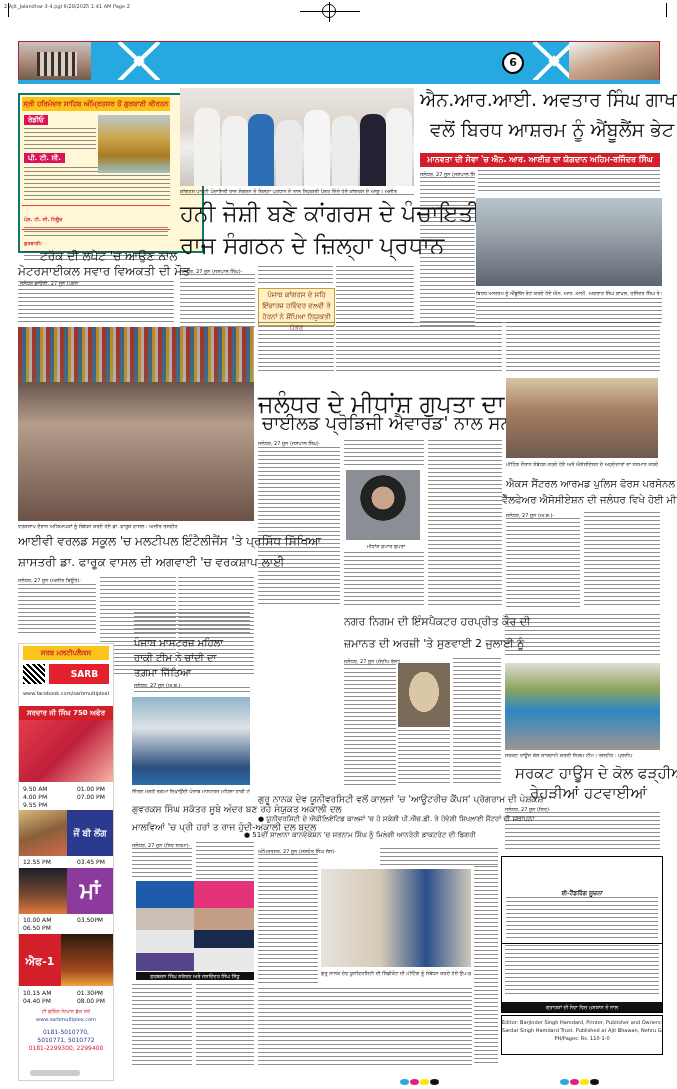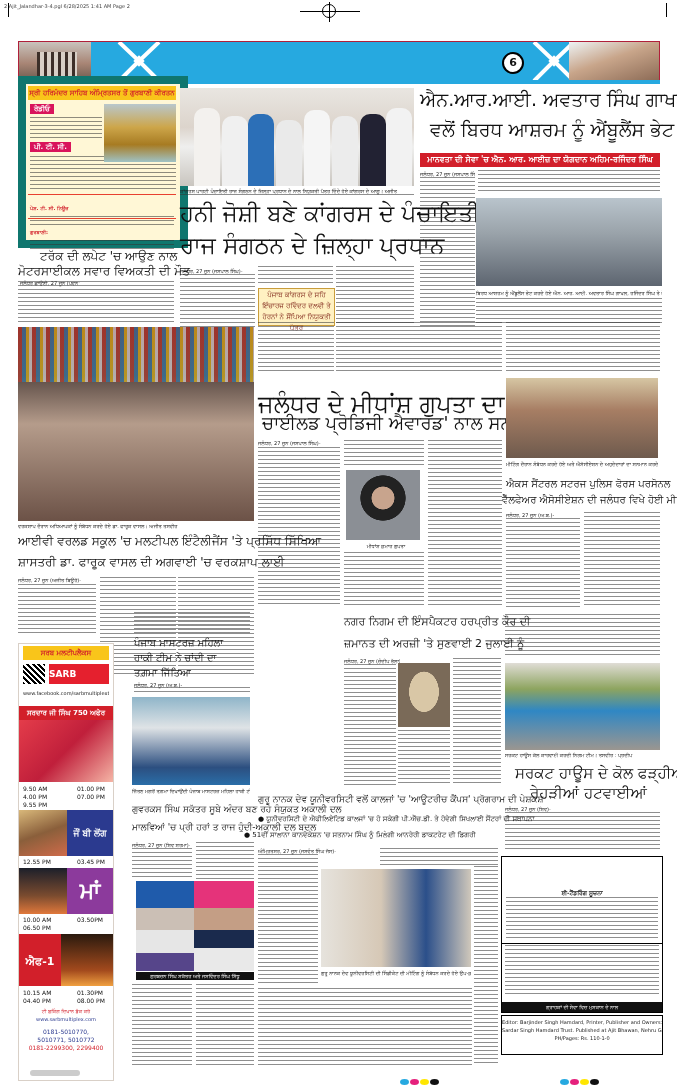--- a/index.html
+++ b/index.html
@@ -17,21 +17,21 @@
   .mh-red{left:8px;top:3px;width:150px;height:33px;background:#e5202e;border-radius:16px 0 0 16px;}
   .mh-yellow{left:150px;top:3px;width:132px;height:33px;background:#fbc617;border-radius:0 16px 16px 0;}
   .mh-city{left:30px;top:2px;font-size:22px;font-weight:bold;color:#fff;-webkit-text-stroke:1px #000;letter-spacing:1px;font-family:"DejaVu Serif",serif;}
   .mh-city-sub{left:50px;top:28px;font-size:6px;color:#fff;}
   .mh-brand{left:160px;top:2px;font-size:22px;font-weight:bold;color:#e5202e;font-family:"DejaVu Serif",serif;}
   .mh-date{left:160px;top:28px;font-size:6px;color:#000;}
   .mh-page{left:483px;top:10px;width:18px;height:18px;border-radius:50%;background:#fff;border:2px solid #000;font-size:11px;font-weight:bold;text-align:center;line-height:18px;}
   .rule-blue{left:18px;top:80px;width:642px;height:4px;background:#26a9e0;}
 
   
-  .gurbani{left:18px;top:76px;width:154px;height:156px;border:8px solid #0f766e;background:#fff7d6;}
+  .gurbani{left:18px;top:93px;width:154px;height:156px;border:2px solid #0f766e;background:#fff7d6;padding-left:28px;}
   .gb-title{left:2px;top:2px;width:148px;height:14px;background:#f9c51a;color:#d21f2a;font-size:7px;font-weight:bold;text-align:center;line-height:14px;}
   .gb-tag{height:10px;background:#d9145b;color:#fff;font-size:7px;font-weight:bold;padding:0 4px;line-height:10px;}
   .gb-img{left:78px;top:20px;width:72px;height:58px;background:linear-gradient(180deg,#b9c7cc 0%,#cda64a 40%,#a77b22 70%,#9fc2c5 100%);}
   .txtlines{background:repeating-linear-gradient(180deg,#333 0 1px,transparent 1px 4px);opacity:.55;}
   .gb-note{left:2px;width:148px;border-top:1px solid #e8402f;}
 
   
   .photo{background:#888;overflow:hidden;}
   .ph-cong{left:180px;top:88px;width:234px;height:98px;background:linear-gradient(180deg,#e9e6e1 0%,#dcd4cc 40%,#efefee 60%,#c9c5bf 100%);}
   .ph-cong .p{position:absolute;bottom:0;width:26px;border-radius:10px 10px 0 0;}
@@ -165,21 +165,21 @@
 <div class="abs caption" style="left:352px;top:543px;width:68px;text-align:center;">ਮੀਧਾਂਸ਼ ਕੁਮਾਰ ਗੁਪਤਾ</div>
 <div class="abs txtlines" style="left:344px;top:552px;width:80px;height:56px;"></div>
 <div class="abs txtlines" style="left:428px;top:440px;width:74px;height:168px;"></div>
 
 <div class="abs txtlines" style="left:336px;top:322px;width:166px;height:50px;"></div>
 <div class="abs txtlines" style="left:506px;top:322px;width:154px;height:50px;"></div>
 <div class="abs txtlines" style="left:258px;top:322px;width:76px;height:50px;"></div>
 
 <div class="abs photo ph-police"></div>
 <div class="abs caption" style="left:506px;top:461px;width:152px;">ਮੀਟਿੰਗ ਦੌਰਾਨ ਸੰਬੋਧਨ ਕਰਦੇ ਹੋਏ ਅਤੇ ਐਸੋਸੀਏਸ਼ਨ ਦੇ ਅਹੁਦੇਦਾਰਾਂ ਦਾ ਸਨਮਾਨ ਕਰਦੇ ਹੋਏ। ਅਜੀਤ ਤਸਵੀਰ</div>
-<div class="abs hl" style="left:506px;top:478px;font-size:10px;">ਐਕਸ ਸੈਂਟਰਲ ਸਟਰਜ ਪੁਲਿਸ ਫੋਰਸ ਪਰਸੋਨਲ</div>
+<div class="abs hl" style="left:506px;top:478px;font-size:10px;">ਐਕਸ ਸੈਂਟਰਲ ਆਰਮਡ ਪੁਲਿਸ ਫੋਰਸ ਪਰਸੋਨਲ</div>
 <div class="abs hl" style="left:502px;top:494px;font-size:10px;">ਵੈੱਲਫੇਅਰ ਐਸੋਸੀਏਸ਼ਨ ਦੀ ਜਲੰਧਰ ਵਿਖੇ ਹੋਈ ਮੀਟਿੰਗ</div>
 <div class="abs caption" style="left:506px;top:512px;width:72px;">ਜਲੰਧਰ, 27 ਜੂਨ (ਅ.ਬ.)-</div>
 <div class="abs txtlines" style="left:506px;top:518px;width:74px;height:90px;"></div>
 <div class="abs txtlines" style="left:584px;top:512px;width:76px;height:96px;"></div>
 
 <div class="abs hl" style="left:134px;top:637px;font-size:10px;">ਪੰਜਾਬ ਮਾਸਟਰਜ਼ ਮਹਿਲਾ</div>
 <div class="abs hl" style="left:134px;top:652px;font-size:10px;">ਹਾਕੀ ਟੀਮ ਨੇ ਚਾਂਦੀ ਦਾ</div>
 <div class="abs hl" style="left:134px;top:667px;font-size:10px;">ਤਗ਼ਮਾ ਜਿੱਤਿਆ</div>
 <div class="abs caption" style="left:134px;top:682px;width:56px;">ਜਲੰਧਰ, 27 ਜੂਨ (ਅ.ਬ.)-</div>
 <div class="abs txtlines" style="left:134px;top:687px;width:116px;height:8px;"></div>
@@ -223,21 +223,21 @@
 <div class="abs txtlines" style="left:258px;top:854px;width:60px;height:130px;"></div>
 <div class="abs txtlines" style="left:380px;top:848px;width:118px;height:18px;"></div>
 <div class="abs photo ph-meet"></div>
 <div class="abs caption" style="left:321px;top:970px;width:150px;">ਗੁਰੂ ਨਾਨਕ ਦੇਵ ਯੂਨੀਵਰਸਿਟੀ ਦੀ ਸਿੰਡੀਕੇਟ ਦੀ ਮੀਟਿੰਗ ਨੂੰ ਸੰਬੋਧਨ ਕਰਦੇ ਹੋਏ ਉਪ-ਕੁਲਪਤੀ ਡਾ. ਕਰਮਜੀਤ ਸਿੰਘ। ਅਜੀਤ ਤਸਵੀਰ</div>
 <div class="abs txtlines" style="left:474px;top:866px;width:24px;height:200px;"></div>
 <div class="abs txtlines" style="left:258px;top:988px;width:214px;height:78px;"></div>
 
 <div class="abs cinema">
   <div class="abs cin-head">ਸਰਬ ਮਲਟੀਪਲੈਕਸ</div>
   <div class="abs" style="left:4px;top:20px;width:22px;height:20px;background:repeating-linear-gradient(45deg,#000 0 2px,#fff 2px 4px);"></div>
-  <div class="abs" style="left:30px;top:20px;width:60px;height:20px;background:#e5202e;color:#fff;font-size:9px;font-weight:bold;text-align:left;padding-right:11px;box-sizing:border-box;line-height:20px;">SARB</div>
+  <div class="abs" style="left:30px;top:20px;width:60px;height:20px;background:#e5202e;color:#fff;font-size:9px;font-weight:bold;text-align:right;padding-right:11px;box-sizing:border-box;line-height:20px;">SARB</div>
   <div class="abs caption" style="left:4px;top:46px;width:86px;text-align:center;font-size:5px;">www.facebook.com/sarbmultiplextheater</div>
   <div class="abs cin-red" style="left:0;top:62px;width:94px;height:14px;line-height:14px;">ਸਰਦਾਰ ਜੀ ਸਿੰਘ 750 ਅਫੇਰ</div>
   <div class="abs cin-poster" style="left:0;top:76px;width:94px;height:62px;background:linear-gradient(135deg,#e43c4a 0%,#c01f3b 50%,#f5b5a6 100%);"></div>
   <div class="abs cin-time" style="left:4px;top:141px;">9.50 AM</div>
   <div class="abs cin-time" style="left:58px;top:141px;">01.00 PM</div>
   <div class="abs cin-time" style="left:4px;top:149px;">4.00 PM</div>
   <div class="abs cin-time" style="left:58px;top:149px;">07.00 PM</div>
   <div class="abs cin-time" style="left:4px;top:157px;">9.55 PM</div>
   <div class="abs cin-poster" style="left:0;top:166px;width:48px;height:46px;background:linear-gradient(160deg,#d9b87a 0%,#8a5f3b 50%,#cf6b4a 100%);"></div>
   <div class="abs cin-blue" style="left:48px;top:166px;width:46px;height:46px;line-height:46px;">ਜੌਂ ਬੀ ਲੋਂਗ</div>

